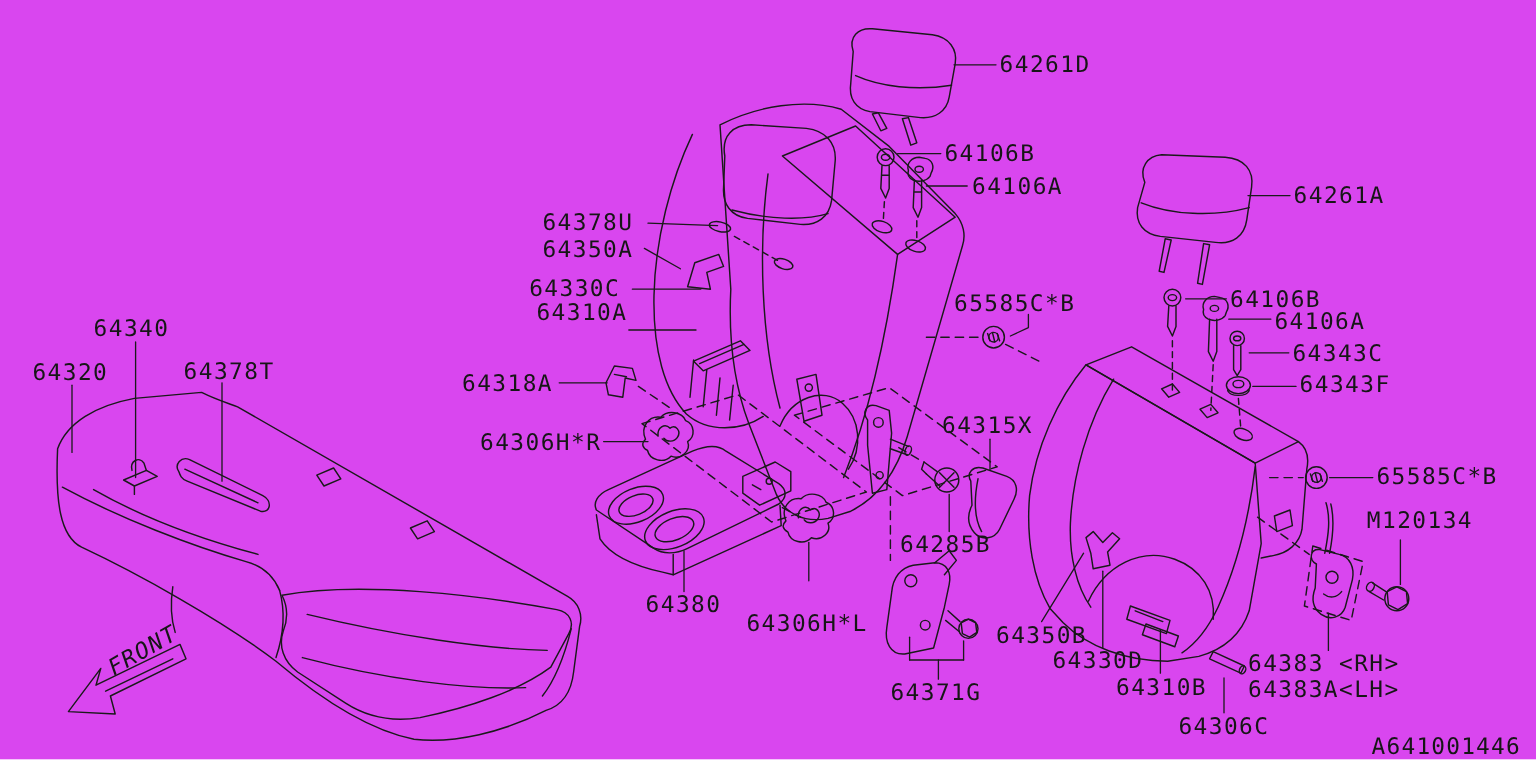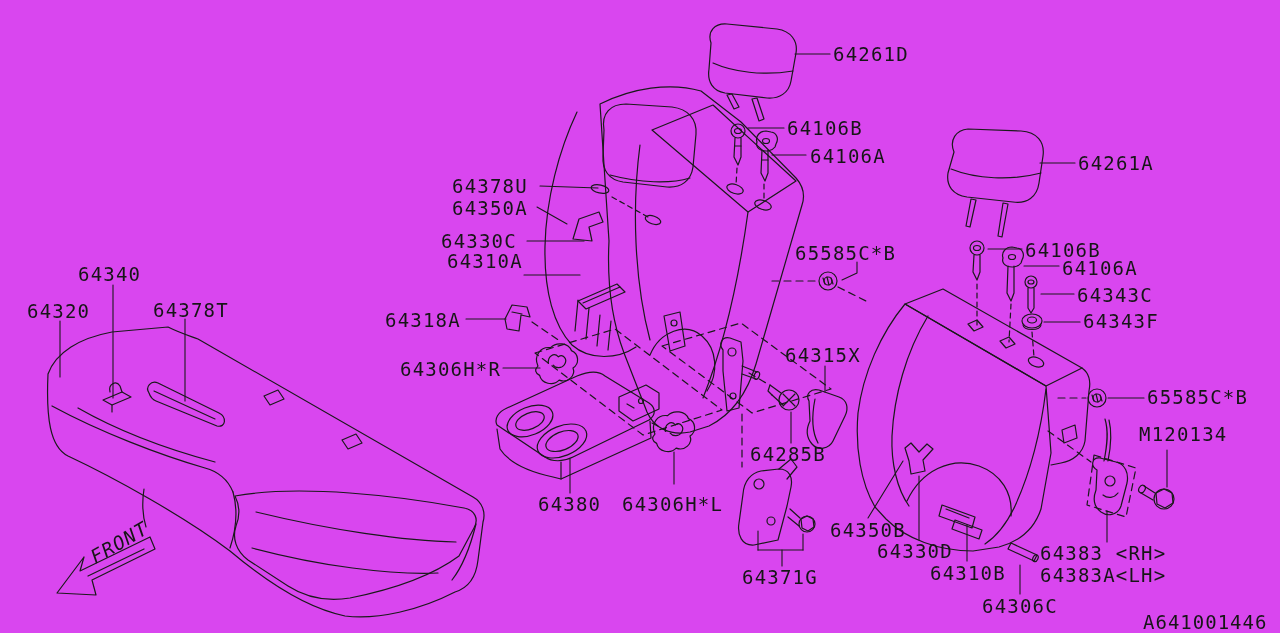--- a/index.html
+++ b/index.html
@@ -268,21 +268,21 @@
       <span class="label" style="left: 441px; top: 231px;">64330C</span>
       <span class="label" style="left: 447px; top: 251px;">64310A</span>
       <span class="label" style="left: 385px; top: 310px;">64318A</span>
       <span class="label" style="left: 400px; top: 359px; text-align: center;">64306H*R</span>
       <span class="label" style="left: 78px; top: 264px; text-align: right;">64340</span>
       <span class="label" style="left: 27px; top: 301px;">64320</span>
       <span class="label" style="left: 140px; top: 300px; margin-left: 13px;">64378T</span>
       <span class="label" style="left: 795px; top: 243px;">65585C*B</span>
       <span class="label" style="left: 785px; top: 345px;">64315X</span>
       <span class="label" style="left: 750px; top: 444px; text-align: right;">64285B</span>
-      <span class="label" style="left: 622px; top: 494px; text-align: right;">64306H*L</span>
+      <span class="label" style="left: 622px; top: 510px; text-align: right;">64306H*L</span>
       <span class="label" style="left: 538px; top: 494px;">64380</span>
       <span class="label" style="left: 742px; top: 567px;">64371G</span>
       <span class="label" style="left: 1078px; top: 153px;">64261A</span>
       <span class="label" style="left: 1025px; top: 240px;">64106B</span>
       <span class="label" style="left: 1062px; top: 258px;">64106A</span>
       <span class="label" style="left: 1077px; top: 285px; text-align: right;">64343C</span>
       <span class="label" style="left: 1083px; top: 311px;">64343F</span>
       <span class="label" style="left: 1147px; top: 387px;">65585C*B</span>
       <span class="label" style="left: 1122px; top: 424px; margin-left: 17px;">M120134</span>
       <span class="label" style="left: 830px; top: 520px;">64350B</span>

